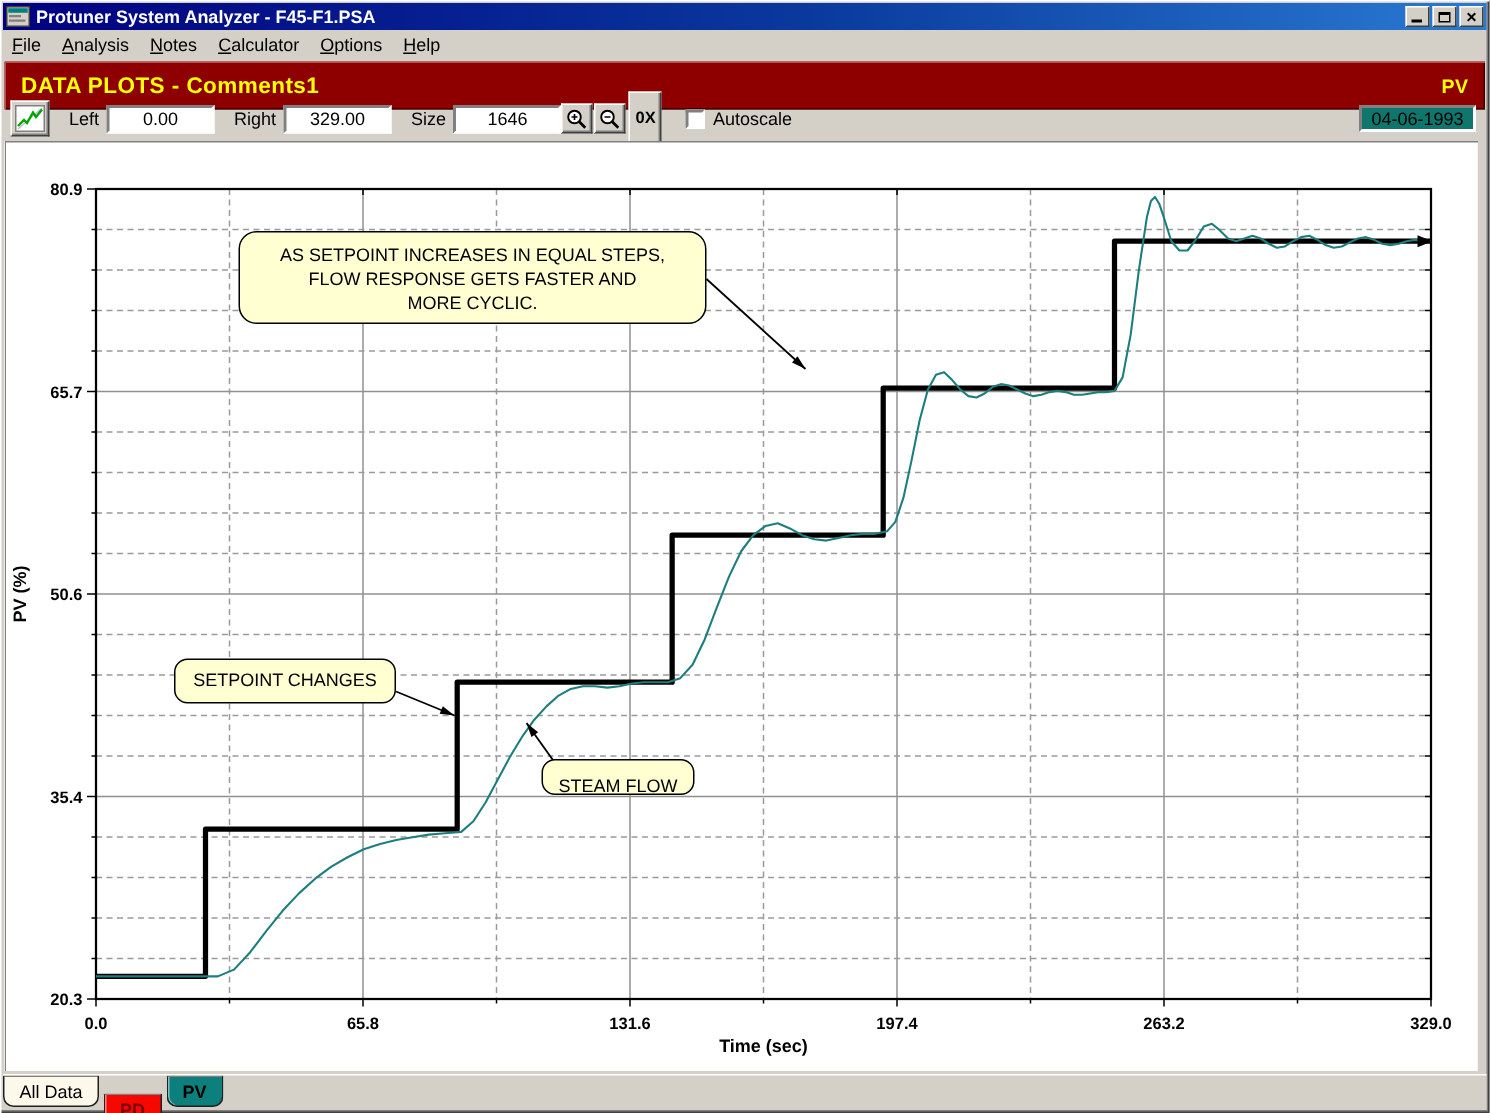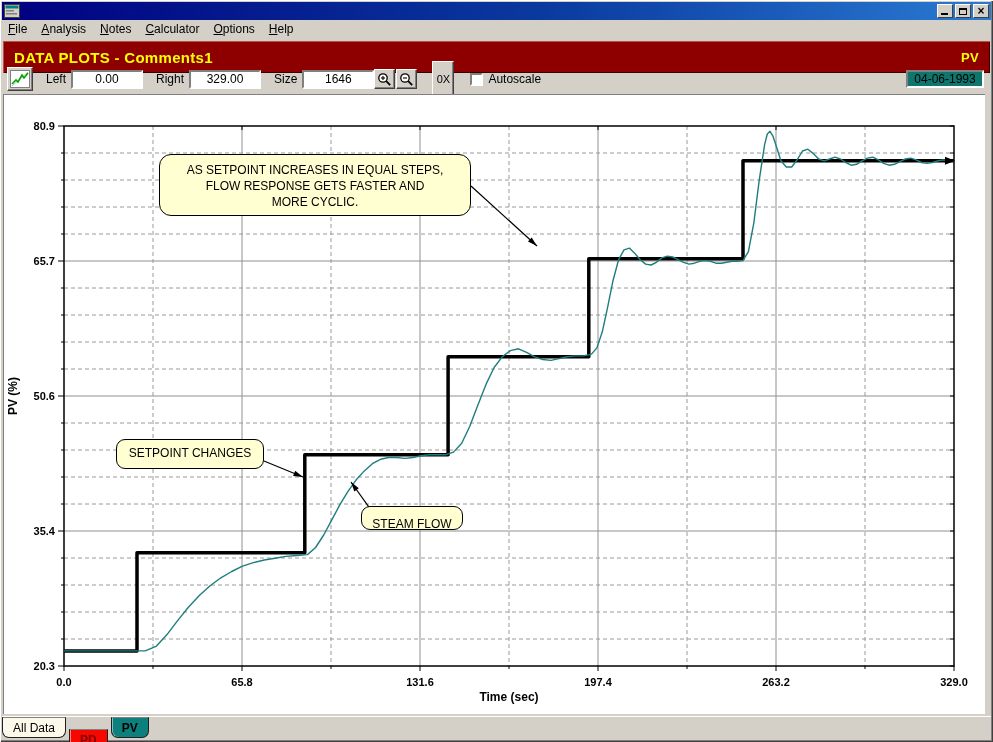--- a/index.html
+++ b/index.html
@@ -12,40 +12,40 @@
     background:linear-gradient(90deg,#000080 0%,#0a3a9e 55%,#2a7ad2 100%);
     display:flex;align-items:center;padding:0 2px;color:#fff;font-weight:bold;font-size:12px;gap:4px;}
   .title-text{white-space:nowrap;}
   .winbtns{margin-left:auto;display:flex;gap:2px;}
   .wbtn{width:16px;height:14px;background:#d4d0c8;border:1px solid;border-color:#fff #404040 #404040 #fff;
     padding:0;display:flex;align-items:center;justify-content:center;position:relative;cursor:default;}
   .glyph-min{position:absolute;left:3px;bottom:2px;width:7px;height:2px;background:#000;}
   .glyph-max{width:8px;height:7px;border:1px solid #000;border-top:2px solid #000;}
   .glyph-close{font-size:12px;font-weight:bold;line-height:10px;color:#000;}
   
-  .menubar{position:absolute;top:21px;left:2px;right:2px;height:18px;display:flex;align-items:flex-start;font-size:12px;color:#000;}
+  .menubar{position:absolute;top:21px;left:2px;right:2px;height:18px;display:flex;align-items:center;font-size:12px;color:#000;}
   .menu-item{padding:1px 8px 2px 6px;white-space:nowrap;}
   .menu-item u{text-decoration:underline;}
   
   .headerbar{position:absolute;top:41px;left:3px;right:3px;height:22px;background:#8e0000;
     box-shadow:inset 1px 1px 0 #b95050,inset -1px -1px 0 #3c0000;
     color:#ffff00;font-weight:bold;font-size:15px;display:flex;align-items:center;padding:16px 11px;letter-spacing:.3px;}
   .hdr-right{margin-left:auto;font-size:13px;}
   
   .toolbar{position:absolute;top:65px;left:2px;right:2px;height:28px;display:flex;align-items:center;font-size:12px;color:#000;}
   .tbtn{background:#d4d0c8;border:1px solid;border-color:#fff #404040 #404040 #fff;box-shadow:inset -1px -1px 0 #808080;
     display:flex;align-items:center;justify-content:center;padding:0;cursor:default;}
   .icon-btn{width:26px;height:24px;margin-left:5px;}
   .tlabel{margin-left:13px;}
   .tinput{width:72px;height:19px;margin-left:5px;border:2px solid;border-color:#808080 #fff #fff #808080;background:#fff;
     font-family:"Liberation Sans",sans-serif;font-size:12px;text-align:center;padding:0;}
   .zbtn{width:21px;height:20px;}
   .zbtn:first-of-type{margin-left:11px;}
   .zbtn + .zbtn{margin-left:1px;}
-  .okbtn{width:22px;height:36px;margin-left:15px;font-size:11px;font-weight:normal;font-family:"Liberation Sans",sans-serif;}
+  .okbtn{width:22px;height:36px;margin-left:2px;font-size:11px;font-weight:bold;font-family:"Liberation Sans",sans-serif;}
   .checkbox{width:13px;height:13px;margin-left:16px;background:#fff;border:2px solid;border-color:#808080 #fff #fff #808080;display:inline-block;}
   .chk-label{margin-left:5px;}
   .datebox{margin-left:auto;margin-right:7px;width:78px;height:18px;background:#0f766e;border:2px solid;border-color:#808080 #fff #fff #808080;
     font-size:12px;text-align:center;line-height:14px;}
   
   .chartpanel{position:absolute;top:94px;left:3px;width:982px;height:620px;background:#fff;
     box-shadow:inset 1px 1px 0 #808080,inset -1px -1px 0 #fff;}
   .chartpanel svg{position:absolute;left:0;top:0;}
   .ann{position:absolute;background:#ffffd2;border:1.5px solid #000;font-size:12px;color:#000;text-align:center;}
   .ann1{left:156px;top:60px;width:312px;height:62px;border-radius:12px;padding-top:7px;line-height:16px;}
@@ -68,20 +68,21 @@
 
   <div class="titlebar">
     <span style="display:inline-flex;">
       <svg width="16" height="14" viewBox="0 0 16 14">
         <rect x="0.5" y="0.5" width="15" height="13" fill="#d4d0c8" stroke="#404040"></rect>
         <rect x="1.5" y="1.5" width="13" height="3" fill="#008080"></rect>
         <rect x="2" y="6" width="8" height="1.5" fill="#808080"></rect>
         <rect x="2" y="9" width="11" height="1.5" fill="#808080"></rect>
       </svg>
     </span>
+    <span class="title-text">Protuner System Analyzer - F45-F1.PSA</span>
     <span class="winbtns">
       <button class="wbtn">
           <span class="glyph-min"></span>
         </button>
       <button class="wbtn">
           <span class="glyph-max"></span>
         </button>
       <button class="wbtn">
           <span class="glyph-close">×</span>
         </button>

